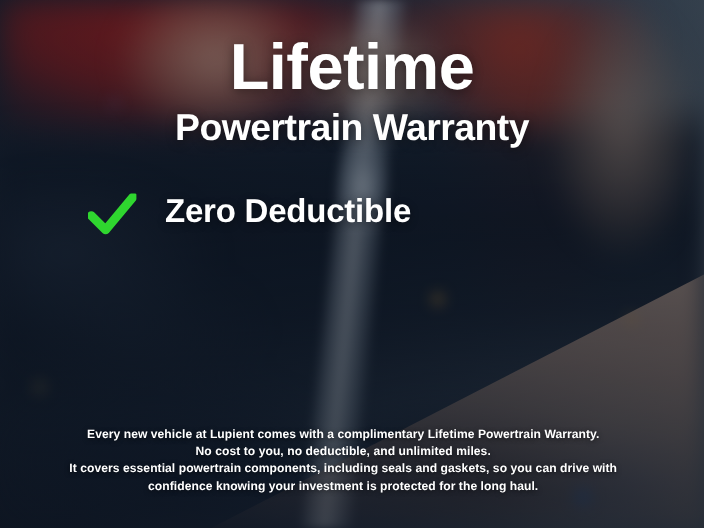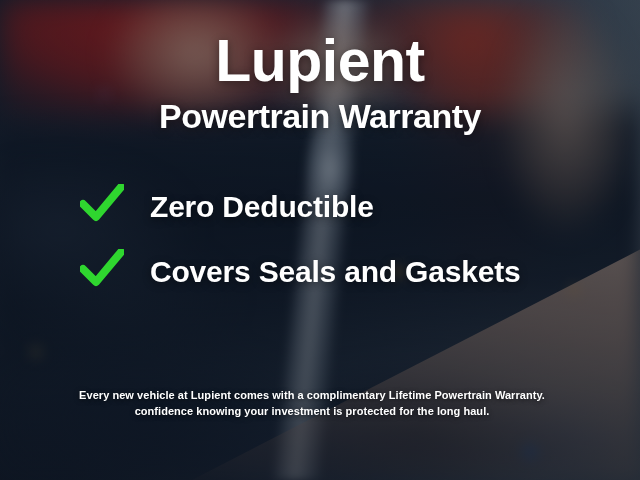--- a/index.html
+++ b/index.html
@@ -166,21 +166,21 @@
   .headline-line2 { font-size: 34px; margin-top: 8px; }
 
   .feature-list {
     position: absolute;
     left: 80px;
     top: 176px;
     width: 500px;
   }
   .feature-row {
     display: flex;
-    align-items: flex-end;
+    align-items: flex-start;
     height: 48px;
     margin-bottom: 17px;
   }
   .feature-check {
     width: 46px;
     flex: 0 0 46px;
     display: flex;
     align-items: center;
     justify-content: flex-start;
   }
@@ -222,46 +222,40 @@
   <div class="bg-layer bg-wrench"></div>
   <div class="bg-layer bg-wrench-head"></div>
   <div class="bg-layer bg-hands"></div>
   <div class="bg-layer bg-forearm"></div>
   <div class="bg-layer bg-speculars"></div>
   <div class="bg-layer bg-scrim"></div>
 
   <div class="content">
 
     <div class="headline">
-      <div class="headline-line1">Lupient</div>
+      <div class="headline-line1">Lifetime</div>
       <div class="headline-line2">Powertrain Warranty</div>
     </div>
 
     <div class="feature-list">
 
       <div class="feature-row">
         <span class="feature-check">
           <svg width="44" height="40" viewBox="0 0 44 40" aria-hidden="true">
             <path d="M3 20 L16 33 L41 3" fill="none" stroke="#2FD62F" stroke-width="8" stroke-linecap="round" stroke-linejoin="round"></path>
           </svg>
         </span>
         <span class="feature-label">Zero Deductible</span>
       </div>
 
 
-      <div class="feature-row">
-        <span class="feature-check">
-          <svg width="44" height="40" viewBox="0 0 44 40" aria-hidden="true">
-            <path d="M3 20 L16 33 L41 3" fill="none" stroke="#2FD62F" stroke-width="8" stroke-linecap="round" stroke-linejoin="round"></path>
-          </svg>
-        </span>
-        <span class="feature-label">Covers Seals and Gaskets</span>
-      </div>
 
     </div>
 
     <div class="body-copy">
       <p>Every new vehicle at Lupient comes with a complimentary Lifetime Powertrain Warranty.</p>
+      <p>No cost to you, no deductible, and unlimited miles.</p>
+      <p>It covers essential powertrain components, including seals and gaskets, so you can drive with</p>
       <p>confidence knowing your investment is protected for the long haul.</p>
     </div>
 
   </div>
 </div>
 
 </body></html>

